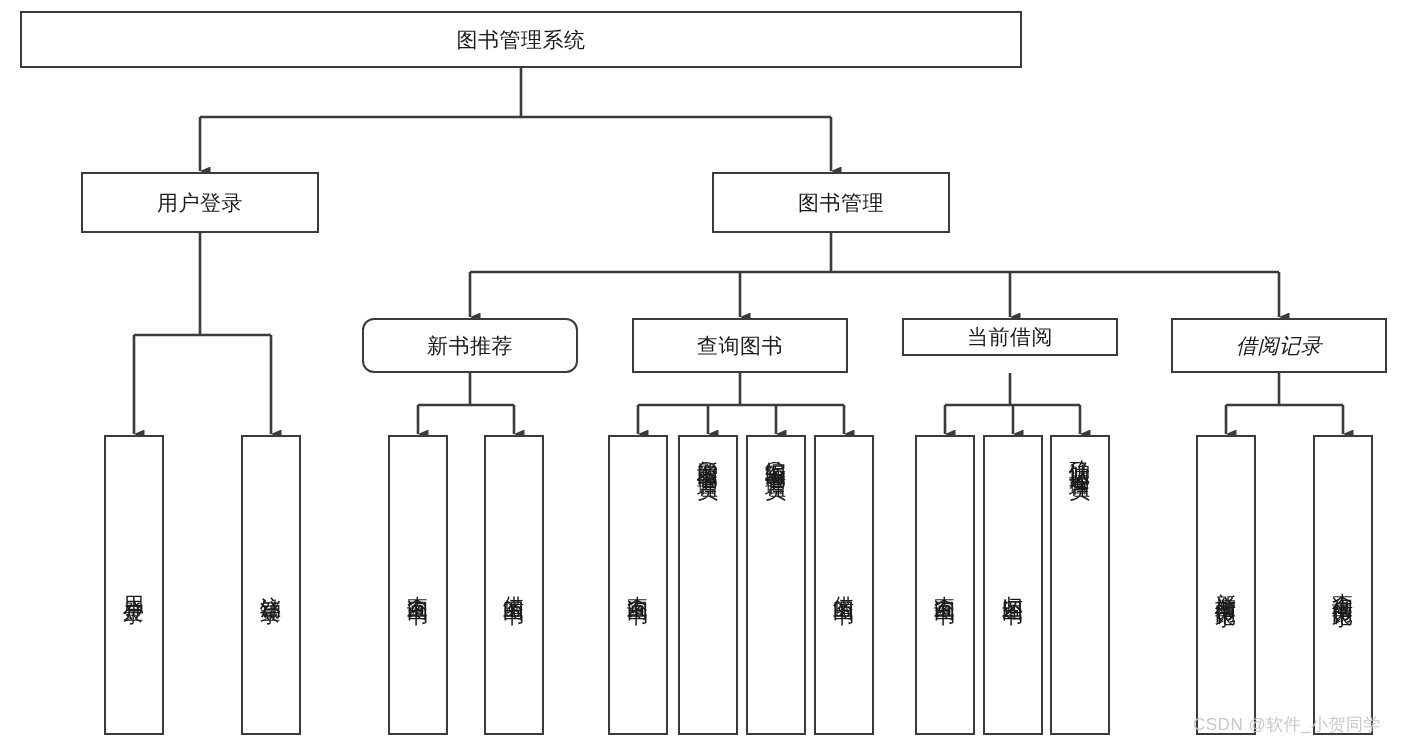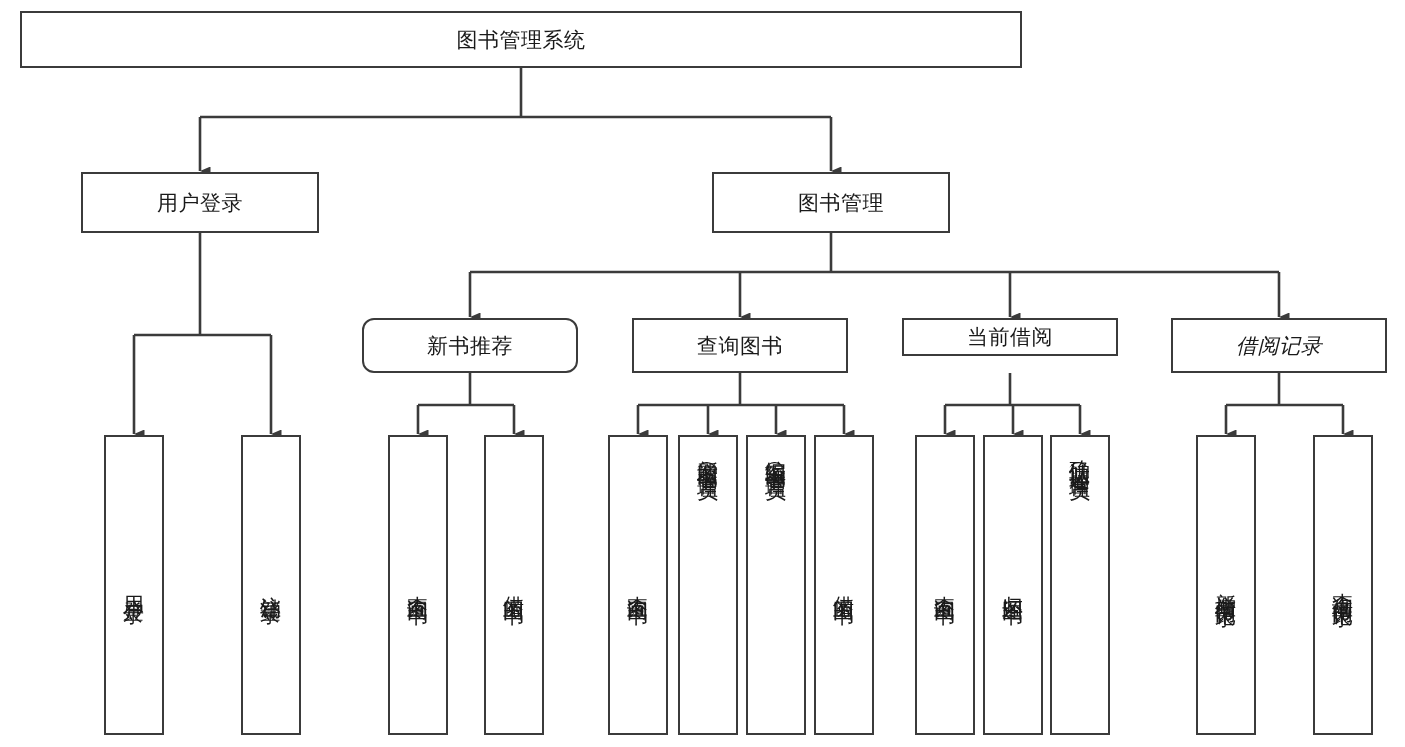--- a/index.html
+++ b/index.html
@@ -181,13 +181,14 @@
         <span class="node-label">确认归还（管理员）</span>
       </div>
       <div class="node vertical centered" style="left: 1196px; top: 435px; width: 60px; height: 300px;">
         <span class="node-label">新增借阅记录</span>
       </div>
       <div class="node vertical centered" style="left: 1313px; top: 435px; width: 60px; height: 300px;">
         <span class="node-label">查询借阅记录</span>
       </div>
     </div>
 
+  <div class="watermark">CSDN @软件_小贺同学</div>
 </div>
 
 </body></html>

